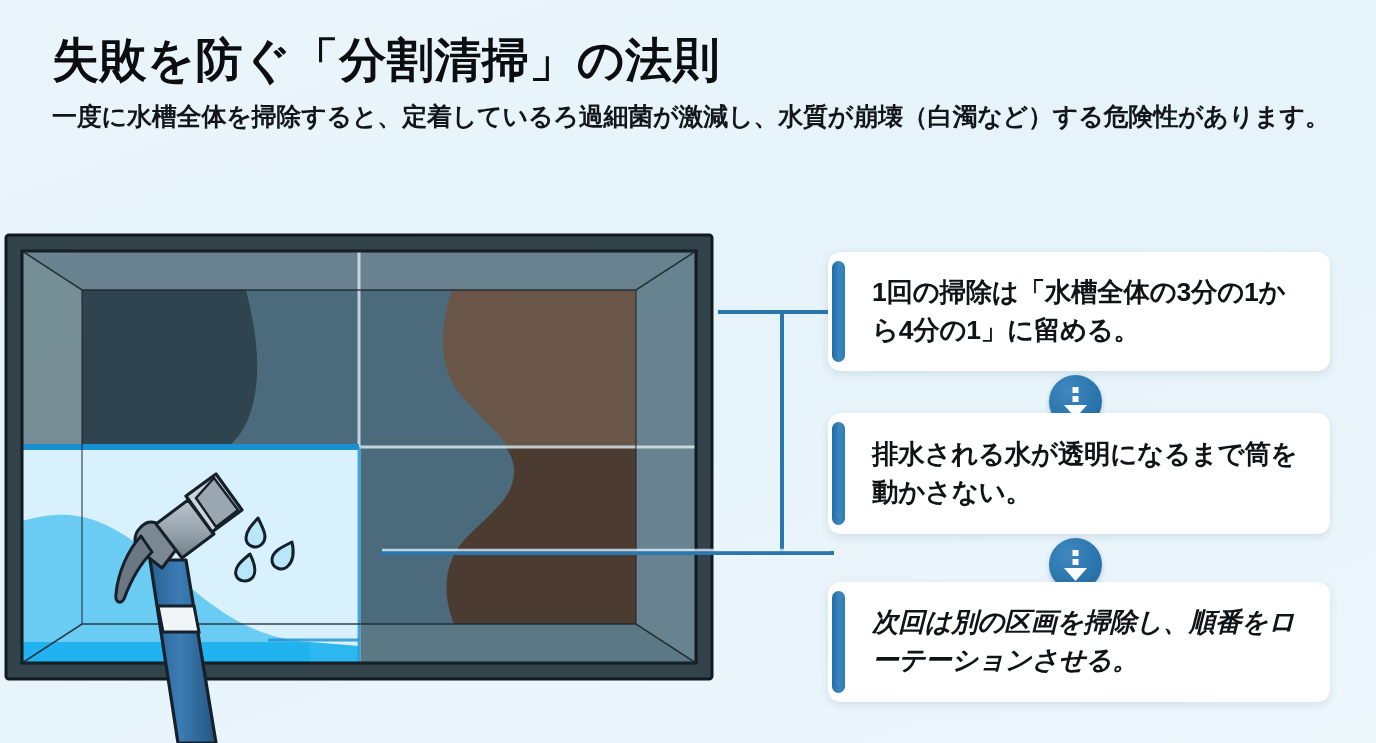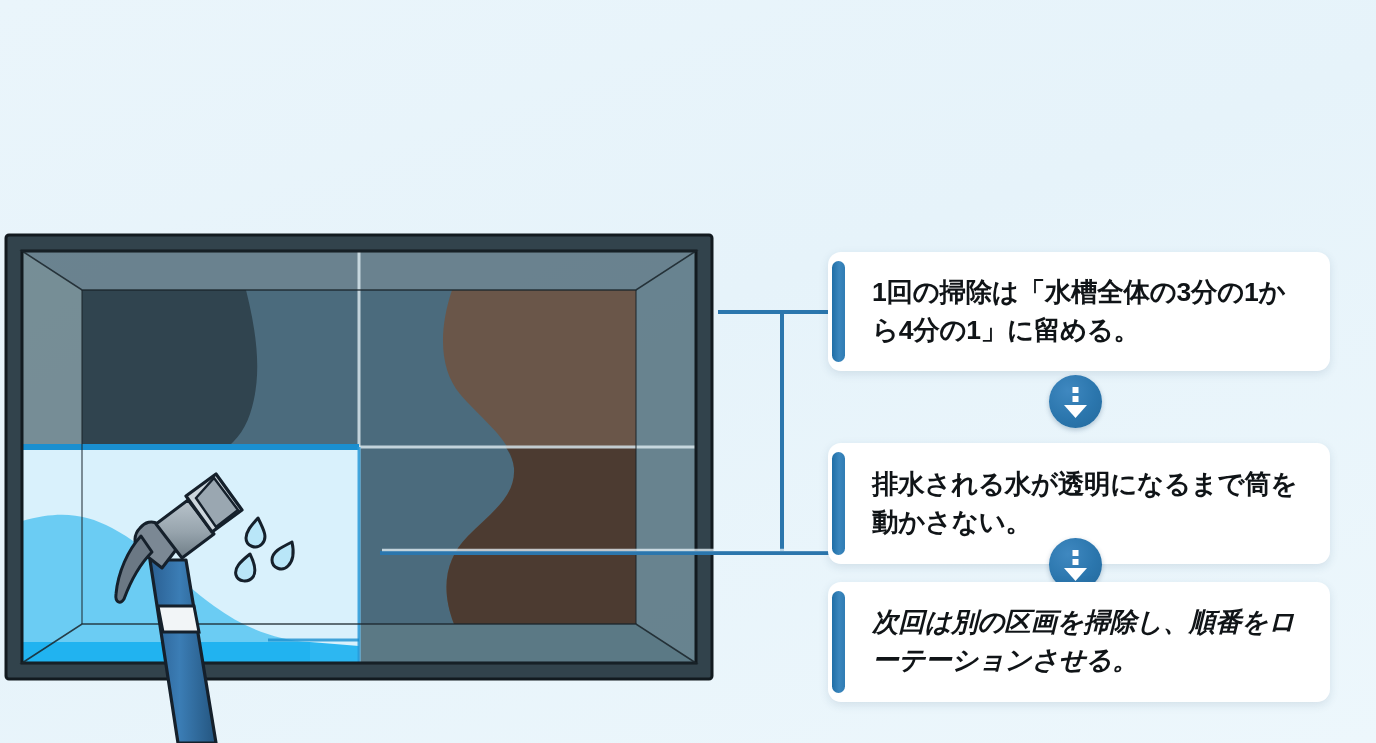--- a/index.html
+++ b/index.html
@@ -66,40 +66,42 @@
   }
   .card-text {
     padding: 18px 24px 18px 44px;
     font-size: 26.5px;
     font-weight: 700;
     color: #101417;
     line-height: 1.43;
     letter-spacing: -0.3px;
   }
   #card-1 { top: 252px; height: 119px; }
-  #card-2 { top: 443px; height: 121px; justify-content: center; }
+  #card-2 { top: 413px; height: 121px; justify-content: center; }
   #card-3 { top: 582px; height: 120px; font-style: italic; }
 
   
   .step-arrow {
     position: absolute;
     left: 1049px;
     width: 53px; height: 53px;
     border-radius: 50%;
     background: radial-gradient(circle at 36% 30%, #3f88c0 0%, #2b76ad 55%, #24699c 100%);
     box-shadow: 0 2px 5px rgba(30,70,105,0.28);
   }
   .step-arrow svg { display: block; }
   #arrow-1 { top: 375px; }
   #arrow-2 { top: 538px; }
 </style>
 </head>
 <body>
 
 <div id="header">
+  <div id="page-title">失敗を防ぐ「分割清掃」の法則</div>
+  <div id="page-subtitle">一度に水槽全体を掃除すると、定着しているろ過細菌が激減し、水質が崩壊（白濁など）する危険性があります。</div>
 </div>
 
 <div id="illustration">
   <svg width="830" height="515" viewBox="0 0 830 515" xmlns="http://www.w3.org/2000/svg">
     <defs>
       <clipPath id="glassClip">
         <rect x="22" y="23" width="674" height="412"></rect>
       </clipPath>
       <clipPath id="innerClip">
         <polygon points="22,23 696,23 696,435 22,435"></polygon>

